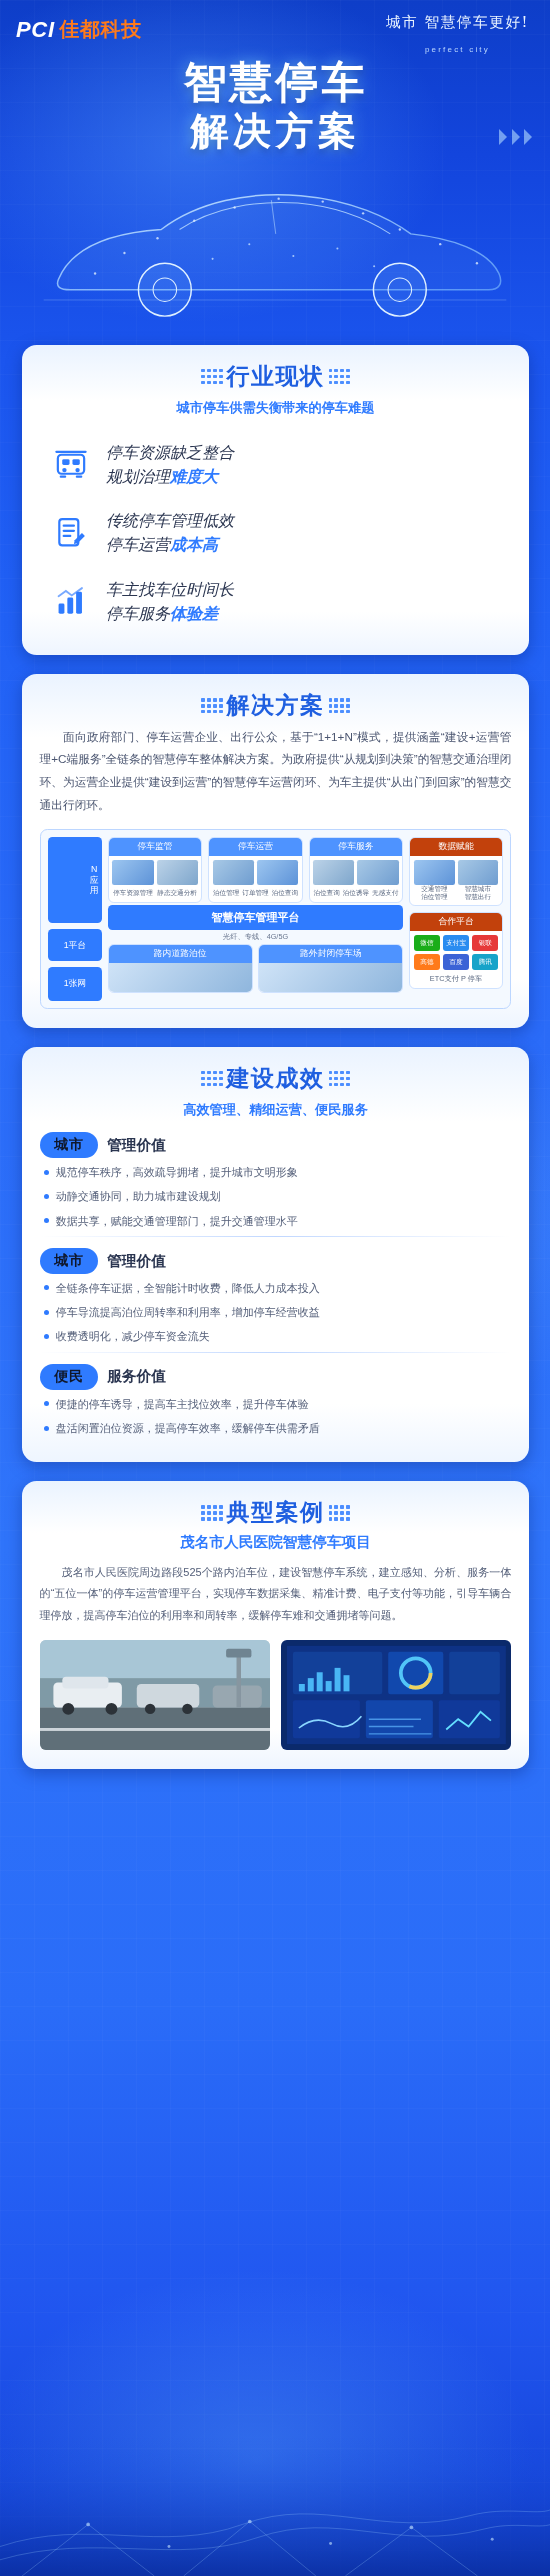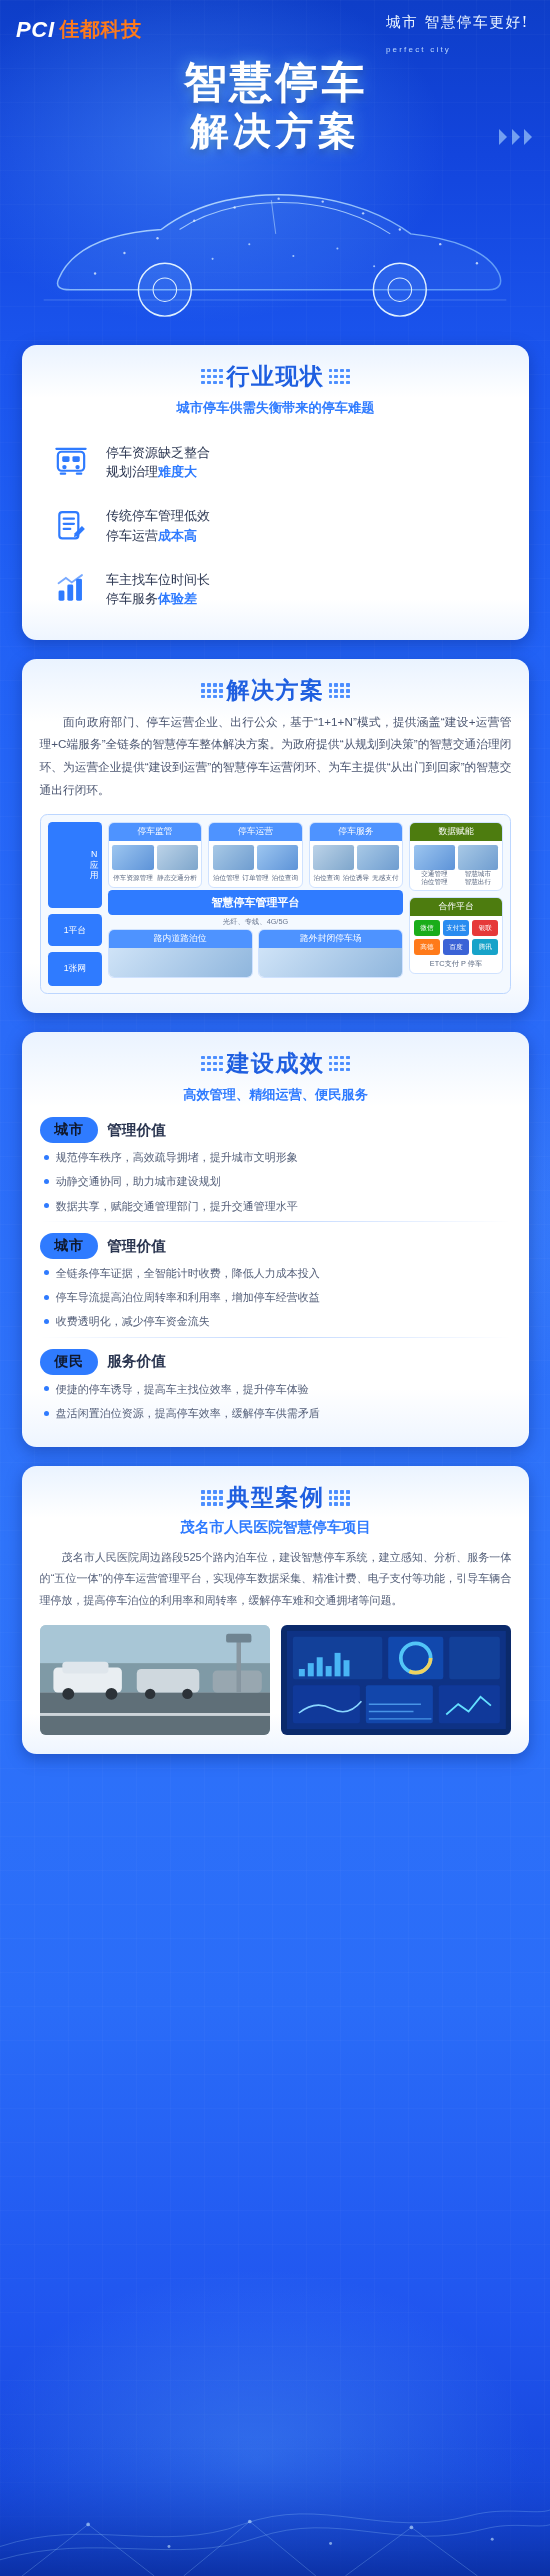--- a/index.html
+++ b/index.html
@@ -32,21 +32,21 @@
     background: radial-gradient(ellipse at center, rgba(100,180,255,.33), rgba(10,50,180,0) 65%); }
 
   
   .header { position: relative; height: 345px; border-radius: 12px; }
   .logo { position:absolute; left:16px; top:16px; display:flex; align-items:center; gap:4.4px; }
   .logo-pci {
     font-size: 22px; font-weight: bold; color: #ffffff; letter-spacing: 0.7px;
     font-family: "Liberation Sans", sans-serif; font-style: italic;
   }
   .logo-cn { font-size: 20px; font-weight: bold; color:#ff7a1a; letter-spacing: 0.7px; }
-  .brandmark { position:absolute; right:22px; top:13.2px; }
+  .brandmark { position:absolute; right:22px; top:13.2px; text-align:center; }
   .brandmark .bm-cn { font-size:14.7px; color:#eaf4ff; letter-spacing:1.5px; font-family:"DejaVu Serif", serif; }
   .brandmark .bm-en { font-size:8px; color:#bcd8ff; letter-spacing:2.2px; margin-top:13px; }
 
   .title-wrap { position:absolute; top:57px; left:0; width:100%; text-align:center; }
   .title-main {
     font-size: 43px; font-weight: bold; color:#ffffff; letter-spacing: 2.9px;
     text-shadow: 0 0 14.7px rgba(120,200,255,.85), 0 2.9px 7.3px rgba(0,20,90,.5);
     line-height: 1.18;
   }
   .title-sub {
@@ -75,21 +75,21 @@
   .dots i { display:block; width:3.7px; height:3.7px; background:#2f7bff; border-radius:0.7px; opacity:.85; }
   .dots.right i { background:#2f7bff; }
   .sec-title {
     font-size: 23px; font-weight: bold; color:#1f5fe0; letter-spacing: 1.5px;
   }
   .sec-sub { text-align:center; color:#2f7bff; font-size:13.2px; font-weight:bold; margin: 7.3px 0 13.2px; }
 
   
   .ind-item { display:flex; align-items:center; gap:13.2px; padding: 10.3px 4.4px 10.3px 10.3px; }
   .ind-icon { width:43px; height:43px; flex:0 0 43px; display:flex; align-items:center; justify-content:center; }
-  .ind-text { font-size:13px; color:#2a3550; line-height:1.5; }
+  .ind-text { font-size:16px; color:#2a3550; line-height:1.5;font-style:italic; }
   .ind-text .em { color:#2f7bff; font-weight:bold; }
 
   
   .sol-para {
     font-size: 11.7px; color:#4a5570; line-height: 1.95; text-indent: 2em; text-align: justify;
     margin-bottom: 11.7px;
   }
   .arch {
     border:0.7px solid #bcd6ff; border-radius:7.3px; background:#f4f9ff; padding:7.3px;
     display:flex; gap:5.9px;
@@ -117,21 +117,21 @@
     background:#2f7bff; color:#fff; text-align:center; font-size:11px; font-weight:bold;
     border-radius:4.4px; padding:5.1px 0;
   }
   .platform-note { text-align:center; font-size:7.3px; color:#6b7890; margin-top:2.2px; }
   .arch-row-bot { display:flex; gap:5.9px; }
   .net-box { flex:1; border:0.7px solid #cfe2ff; border-radius:5.9px; background:#fff; overflow:hidden; }
   .net-box .nb-head { background:#4e93ff; color:#fff; font-size:8.8px; text-align:center; padding:2.9px 0; }
   .net-box .nb-body { height:29px; background:linear-gradient(135deg,#cfe3f7,#8fb6dd); }
   .arch-right { width:94px; flex:0 0 94px; display:flex; flex-direction:column; gap:5.9px; }
   .side-box { border:0.7px solid #cfe2ff; border-radius:5.9px; background:#fff; overflow:hidden; }
-  .side-box .sb-head { background:#4d7c0f; color:#fff; font-size:8.8px; text-align:center; padding:2.9px 0; }
+  .side-box .sb-head { background:#c2410c; color:#fff; font-size:8.8px; text-align:center; padding:2.9px 0; }
   .side-box .sb-body { padding:4.4px 3.7px; }
   .side-caps { display:flex; gap:2.2px; font-size:6.6px; color:#5a6880; text-align:center; }
   .side-caps span { flex:1; line-height:1.2; }
   .pay-grid { display:grid; grid-template-columns: repeat(3, 1fr); gap:2.9px; }
   .pay { height:16px; border-radius:2.9px; display:flex; align-items:center; justify-content:center; font-size:6.6px; color:#fff; }
   .pay.a { background:#1aad19; } .pay.b { background:#2a8cf0; } .pay.c { background:#e63939; }
   .pay.d { background:#ff7a1a; } .pay.e { background:#3b63d6; } .pay.f { background:#17a3c9; }
   .etc-line { font-size:7.3px; color:#5a6880; text-align:center; margin-top:3.7px; }
 
   

